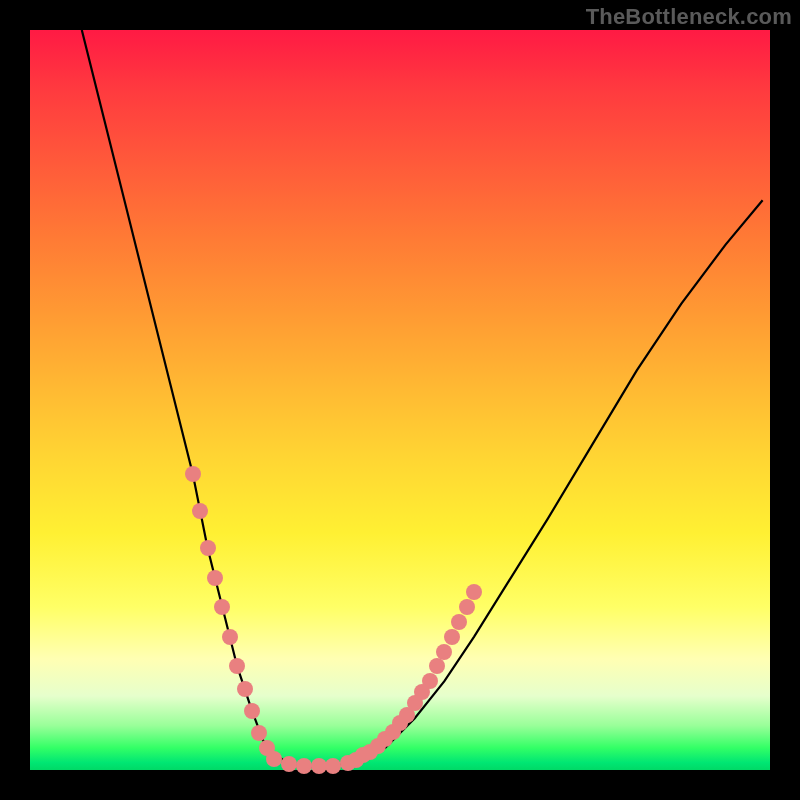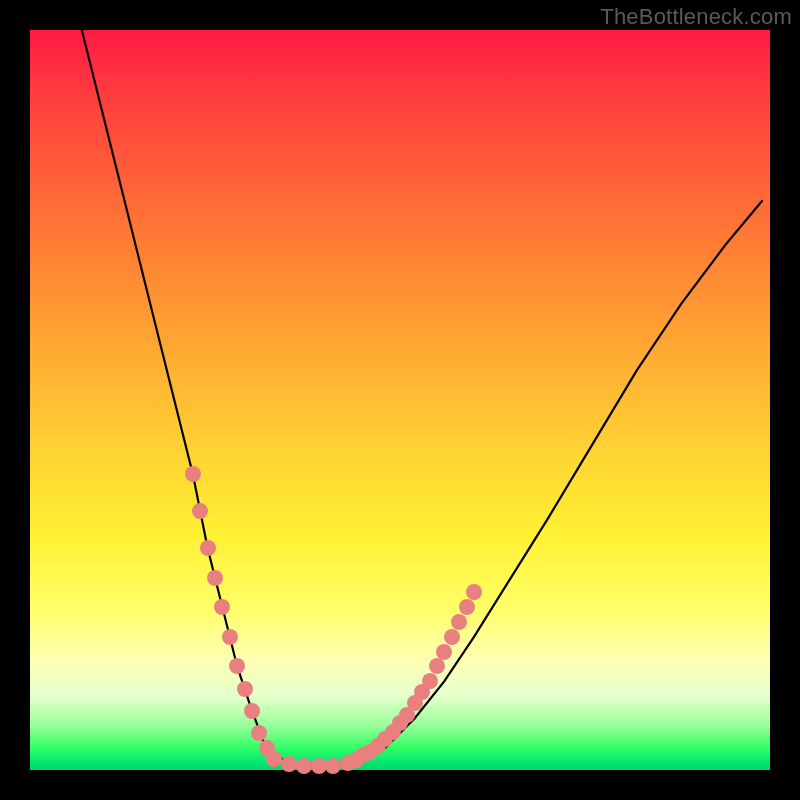--- a/index.html
+++ b/index.html
@@ -34,21 +34,21 @@
       #00e673 99%,
       #00d966 100%
     );
   }
   .watermark {
     position: absolute;
     top: 4px;
     right: 8px;
     color: #5a5a5a;
     font-size: 22px;
-    font-weight: 400;
+    font-weight: 700;
     letter-spacing: 0.2px;
   }
   svg.curve {
     position: absolute;
     left: 30px;
     top: 30px;
     width: 740px;
     height: 740px;
     overflow: visible;
   }

